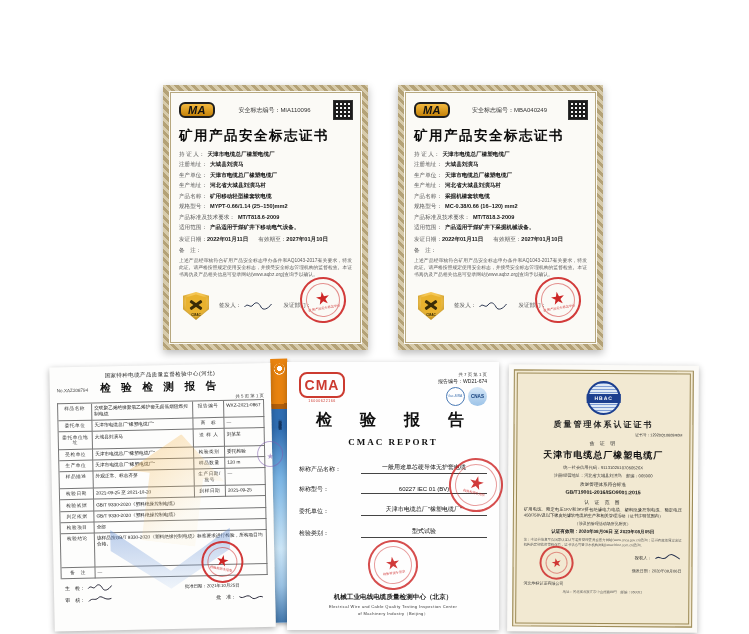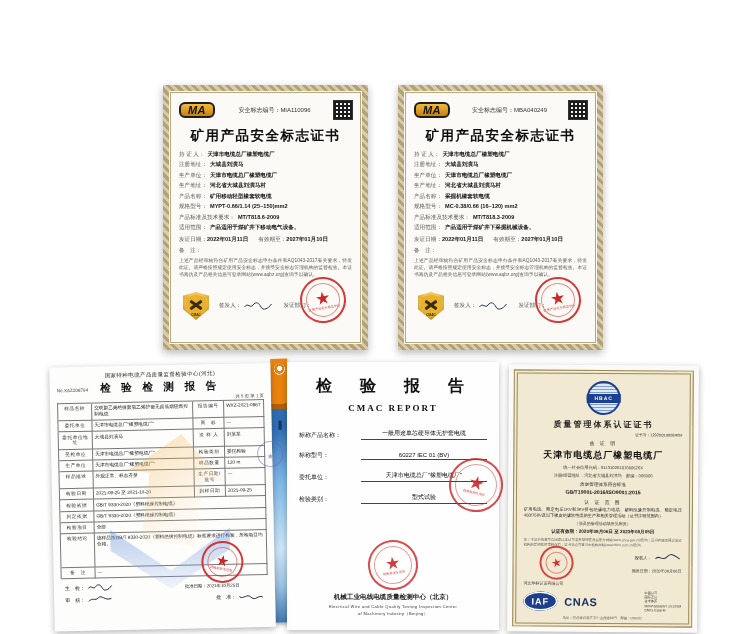--- a/index.html
+++ b/index.html
@@ -21,21 +21,21 @@
   #cert2 { left:398px; top:85px; }
 
   .ma-head { display:flex; align-items:center; gap:4px; margin-top:2px; }
   .ma-logo { width:36px; height:16px; flex:0 0 auto; border:2px solid #1e1e1e; border-radius:6px;
     background:linear-gradient(#f3b93e,#c5830a); color:#111; font-weight:900; font-style:italic;
     font-size:11px; display:flex; align-items:center; justify-content:center; letter-spacing:.5px; }
   .ma-number { flex:1; text-align:center; font-size:6px; color:#333; }
   .qr { width:18px; height:18px; flex:0 0 auto; background:
       repeating-linear-gradient(0deg,#1c1c1c 0 2px,transparent 2px 4px),
       repeating-linear-gradient(90deg,#1c1c1c 0 2px,#f4f4f4 2px 4px); outline:1px solid #333; }
-  .ma-title { text-align:center; font-family:"Liberation Serif", serif; font-weight:900;
+  .ma-title { font-family:"Liberation Serif", serif; font-weight:900;
     font-size:13.5px; letter-spacing:1.5px; color:#0d0d0d; margin:8px 0 7px; }
   .ma-row { display:flex; align-items:baseline; margin:4.6px 0; font-size:5.6px; line-height:1.05; }
   .ma-row .lab { color:#555; margin-right:3px; white-space:nowrap; }
   .ma-row .val { color:#151515; font-weight:bold; }
   .ma-dates { display:flex; gap:10px; font-size:5.6px; margin:5px 0 3px; }
   .ma-dates .lab { color:#555; } .ma-dates .val { font-weight:bold; color:#151515; }
   .ma-note { font-size:5.6px; color:#555; margin-bottom:3px; }
   .ma-para { font-size:4.8px; line-height:1.45; color:#5a5a5a; text-align:justify; }
   .ma-foot { display:flex; align-items:center; margin-top:4px; position:relative; height:46px; }
   .badge { width:26px; height:28px; position:relative; flex:0 0 auto; margin-left:4px;
@@ -446,20 +446,34 @@
         <span class="stamp-tx">检验检测专用章</span>
       </div>
       <div class="r3-approve">批准日期：2021年10月25日</div>
     </div>
     <div class="stamp-purple">
         <span class="star"></span>
       </div>
   </div>
 
   <div class="report4">
+    <div class="r4-head">
+      <div class="r4-cma">
+        <div class="cma-box">CMA</div>
+        <div class="cma-no">16000622166</div>
+      </div>
+      <div class="r4-right">
+        <div class="r4-pages">共 7 页 第 1 页</div>
+        <div class="r4-repno"><span>报告编号：</span><span>WD21-674</span></div>
+        <div class="r4-stamps">
+          <div class="st-ilac">ilac-MRA</div>
+          <div class="st-cnas">CNAS</div>
+        </div>
+      </div>
+    </div>
     <div class="r4-title">检　验　报　告</div>
     <div class="r4-sub">CMAC REPORT</div>
     <div class="r4-fields">
 
         <div class="r4-field">
           <span class="lab">标称产品名称：</span>
           <span class="val">一般用途单芯硬导体无护套电缆</span>
         </div>
 
         <div class="r4-field">
@@ -520,29 +534,17 @@
         <div class="c5-right">
           <div class="c5-auth">
               <span>授权人：</span>
             <svg class="sig" width="28" height="11" viewBox="0 0 60 20">
                 <path d="M4 12 C12 2,18 18,28 8 S44 4,56 12" fill="none" stroke="#2a3550" stroke-width="2.2"></path>
               </svg>
             </div>
           <div class="c5-date">颁发日期：2020年08月06日</div>
         </div>
       </div>
-      <div class="c5-logos">
-        <div class="iaf">IAF</div>
-        <div class="cnas-word">CNAS</div>
-        <div class="c5-marks">
-
-        <div class="c5-markline">中国认可</div>
-            <div class="c5-markline">国际互认</div>
-            <div class="c5-markline">管理体系</div>
-            <div class="c5-markline">MANAGEMENT SYSTEM</div>
-            <div class="c5-markline">CNAS C168-M</div>
-          </div>
-      </div>
       <div class="c5-footer">地址：河北省石家庄市中山西路88号　邮编：050051</div>
     </div>
   </div>
 
 </div>
 
 </body></html>

